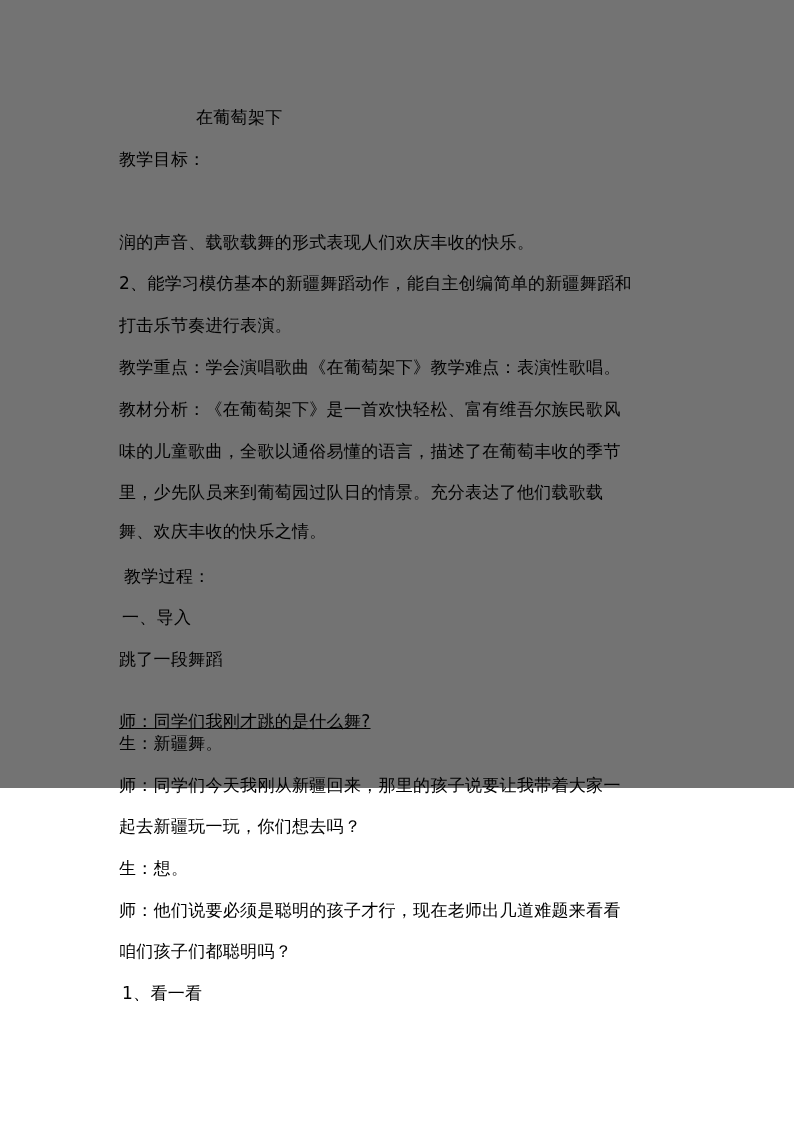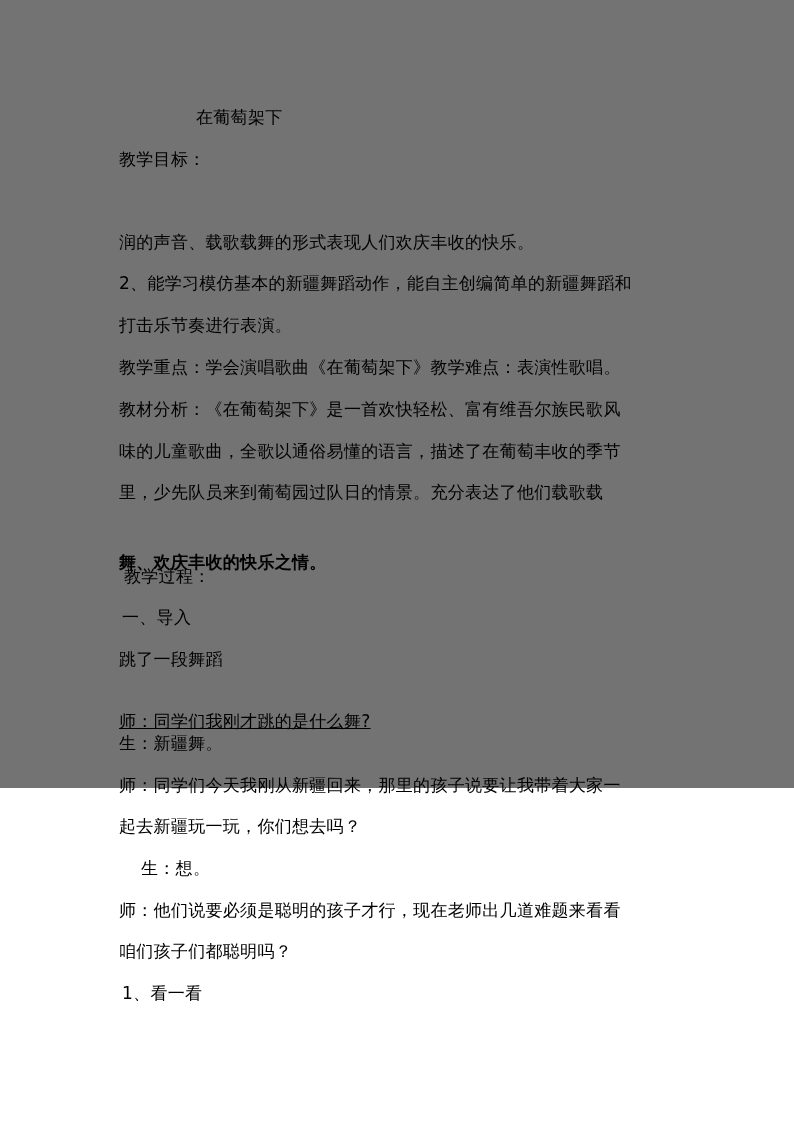--- a/index.html
+++ b/index.html
@@ -17,25 +17,25 @@
 <div class="page">
   <div class="line title" style="top:107px;">在葡萄架下</div>
   <div class="line" style="top:149px;">教学目标：</div>
   <div class="line" style="top:232px;">润的声音、载歌载舞的形式表现人们欢庆丰收的快乐。</div>
   <div class="line" style="top:273px;">2、能学习模仿基本的新疆舞蹈动作，能自主创编简单的新疆舞蹈和</div>
   <div class="line" style="top:315px;">打击乐节奏进行表演。</div>
   <div class="line" style="top:399px;">教材分析：《在葡萄架下》是一首欢快轻松、富有维吾尔族民歌风</div>
   <div class="line" style="top:357px;">教学重点：学会演唱歌曲《在葡萄架下》教学难点：表演性歌唱。</div>
   <div class="line" style="top:441px;">味的儿童歌曲，全歌以通俗易懂的语言，描述了在葡萄丰收的季节</div>
   <div class="line" style="top:482px;">里，少先队员来到葡萄园过队日的情景。充分表达了他们载歌载</div>
-  <div class="line" style="top:552px;font-weight:bold;">舞、欢庆丰收的快乐之情。</div>
+  <div class="line" style="top:521px;">舞、欢庆丰收的快乐之情。</div>
   <div class="line indent1" style="top:566px;">教学过程：</div>
   <div class="line indent2" style="top:607px;">一、导入</div>
   <div class="line" style="top:649px;">跳了一段舞蹈</div>
   <div class="line" style="top:711px;text-decoration:underline;">师：同学们我刚才跳的是什么舞?</div>
   <div class="line" style="top:733px;">生：新疆舞。</div>
   <div class="line" style="top:775px;">师：同学们今天我刚从新疆回来，那里的孩子说要让我带着大家一</div>
   <div class="line" style="top:816px;">起去新疆玩一玩，你们想去吗？</div>
-  <div class="line" style="top:858px;margin-left:22px;">生：想。</div>
+  <div class="line" style="top:858px;">生：想。</div>
   <div class="line" style="top:900px;">师：他们说要必须是聪明的孩子才行，现在老师出几道难题来看看</div>
   <div class="line" style="top:941px;">咱们孩子们都聪明吗？</div>
   <div class="line indent2" style="top:983px;">1、看一看</div>
 </div>
 
 </body></html>

